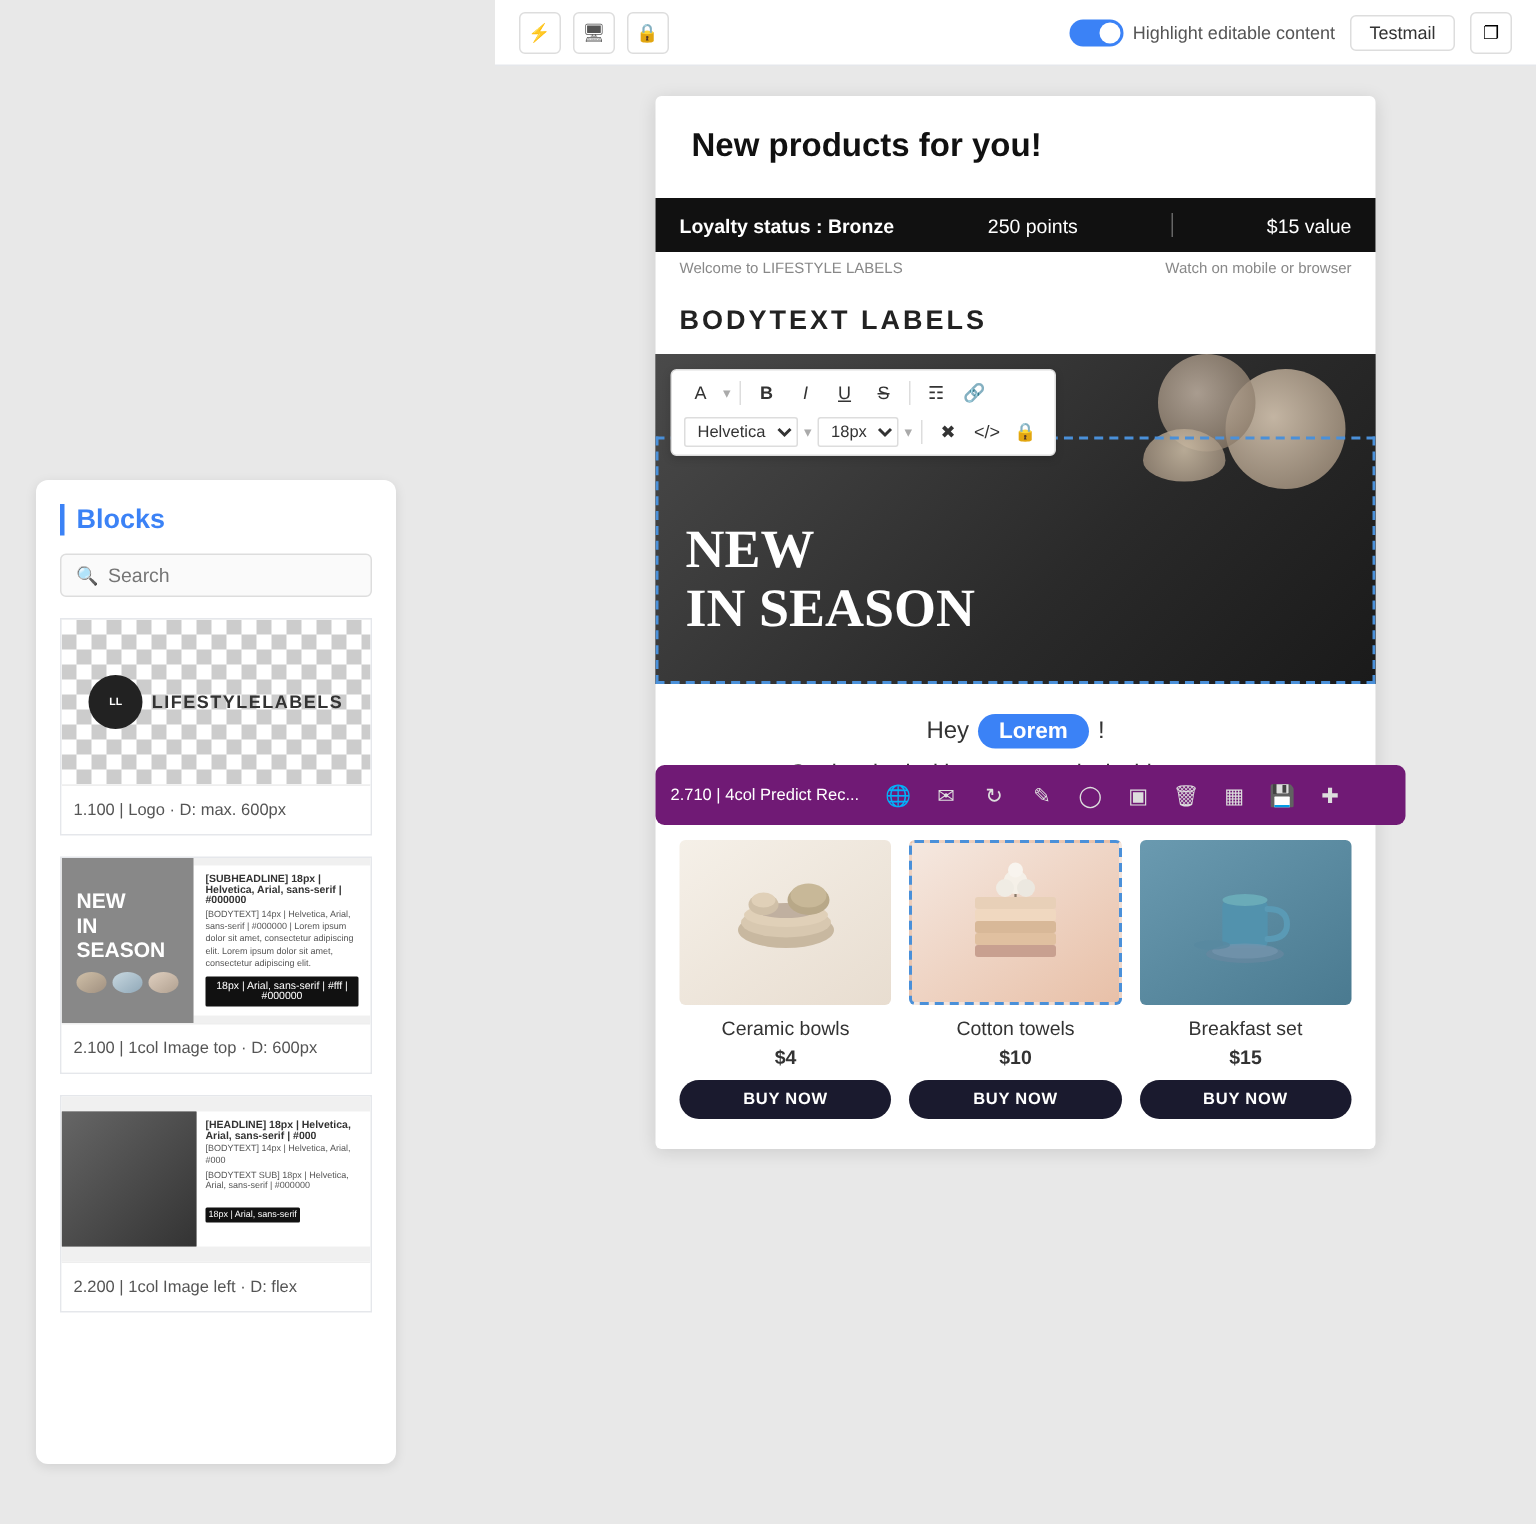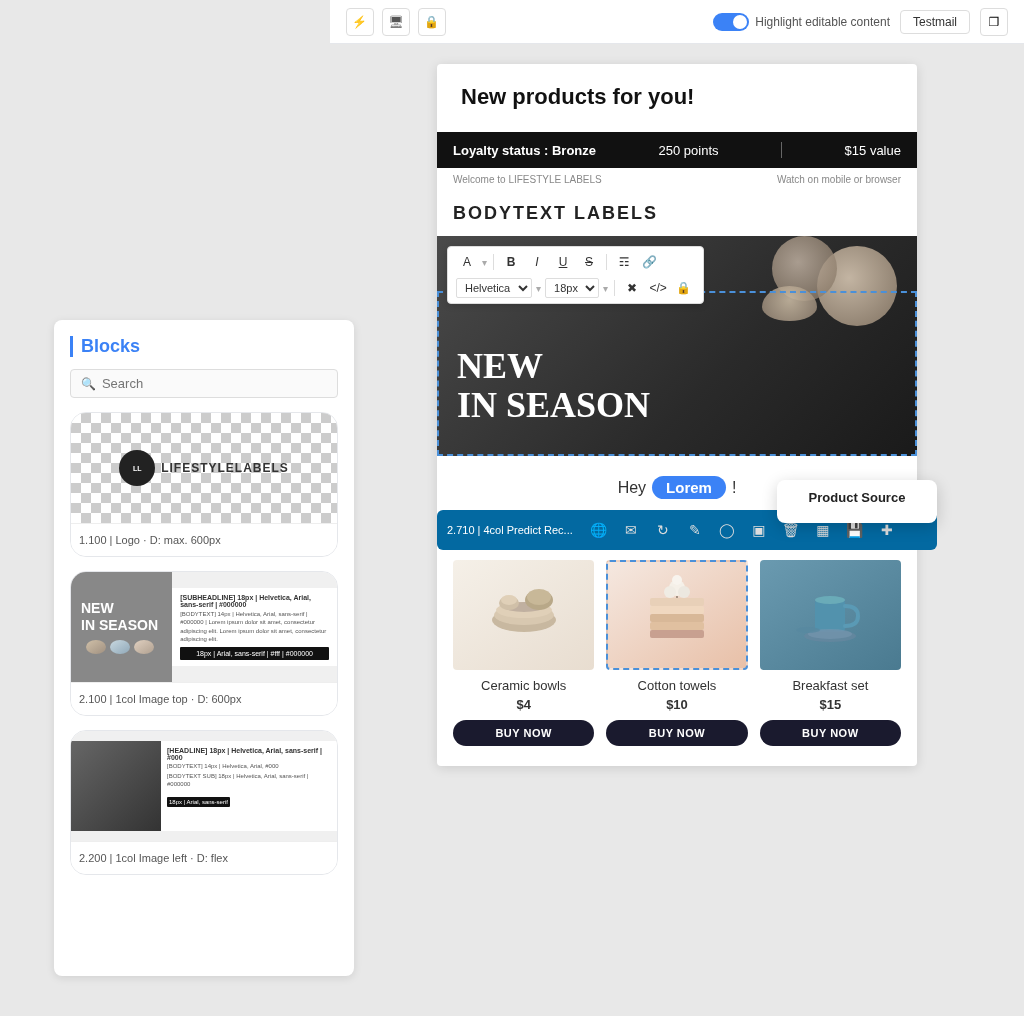--- a/index.html
+++ b/index.html
@@ -16,28 +16,28 @@
     .app-container {
       display: flex;
       width: 1024px;
       height: 1016px;
       background: #e8e8e8;
       position: relative;
     }
 
     
     .sidebar {
-      width: 300px;
+      width: 240px;
       background: #fff;
       border-radius: 8px;
       margin: 160px 0 20px 20px;
       padding: 16px;
       box-shadow: 0 2px 8px rgba(0,0,0,0.1);
       position: absolute;
-      left: 34px;
+      left: 4px;
       top: 160px;
       bottom: 20px;
       z-index: 2;
     }
 
     .sidebar-title {
       font-size: 18px;
       font-weight: bold;
       color: #3b82f6;
       margin-bottom: 12px;
@@ -66,21 +66,21 @@
 
     .search-icon-inline {
       color: #aaa;
       margin-right: 6px;
       font-size: 12px;
     }
 
     
     .block-item {
       border: 1px solid #e5e7eb;
-      border-radius: 16px;
+      border-radius: 0;
       margin-bottom: 14px;
       overflow: hidden;
       cursor: pointer;
     }
 
     .block-item-preview {
       background: #f0f0f0;
       height: 110px;
       display: flex;
       align-items: center;
@@ -516,21 +516,21 @@
       margin-bottom: 8px;
       text-align: center;
     }
 
     
     .block-toolbar {
       position: absolute;
       top: -50px;
       left: 0;
       right: -20px;
-      background: #0369a1;
+      background: #701a75;
       border-radius: 6px;
       padding: 6px 10px;
       display: flex;
       align-items: center;
       gap: 4px;
       z-index: 15;
     }
 
     .block-toolbar-label {
       font-size: 11px;
@@ -817,23 +817,20 @@
             <div class="block-tool-btn">↻</div>
             <div class="block-tool-btn">✎</div>
             <div class="block-tool-btn">◯</div>
             <div class="block-tool-btn">▣</div>
             <div class="block-tool-btn">🗑</div>
             <div class="block-tool-btn">▦</div>
             <div class="block-tool-btn">💾</div>
             <div class="block-tool-btn">✚</div>
           </div>
 
-          <div class="product-source-tooltip">
-            <div class="product-source-label">Product Source</div>
-          </div>
 
           <div class="product-grid">
 
             <div class="product-card">
               <div class="product-img product-img-ceramic">
                 <svg width="80" height="60" viewBox="0 0 80 60">
                   <ellipse cx="40" cy="35" rx="32" ry="12" fill="#c8b8a0"></ellipse>
                   <ellipse cx="40" cy="30" rx="30" ry="10" fill="#d8c8b0"></ellipse>
                   <ellipse cx="40" cy="25" rx="28" ry="8" fill="#e0d0b8"></ellipse>
                   <ellipse cx="40" cy="22" rx="20" ry="5" fill="#c0b0a0"></ellipse>

